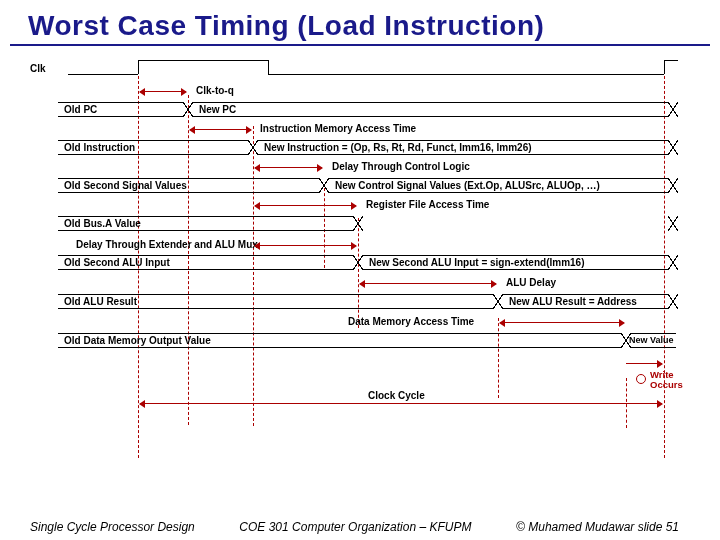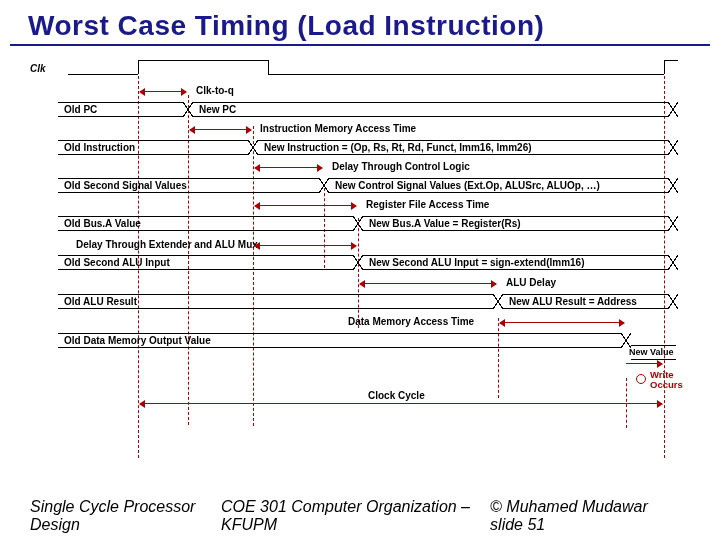--- a/index.html
+++ b/index.html
@@ -98,21 +98,21 @@
     position:absolute;
     border: 1.5px solid #000;
   }
   .footer {
     position: absolute;
     bottom: 6px;
     left: 0; right: 11px;
     display: flex;
     justify-content: space-between;
     padding: 0 30px;
-    font-size: 16px;
+    font-size: 12px;
     font-style: italic;
     color: #000;
   }
   .write-circle {
     position:absolute;
     width:10px; height:10px;
     border:1.5px solid #a00;
     border-radius:50%;
   }
   .write-text {
@@ -132,21 +132,21 @@
 
   <div class="vdash" style="left:110px; top:8px; height:392px;"></div>
   <div class="vdash" style="left:160px; top:37px; height:330px;"></div>
   <div class="vdash" style="left:225px; top:68px; height:300px;"></div>
   <div class="vdash" style="left:296px; top:130px; height:80px;"></div>
   <div class="vdash" style="left:330px; top:160px; height:110px;"></div>
   <div class="vdash" style="left:470px; top:260px; height:80px;"></div>
   <div class="vdash" style="left:598px; top:320px; height:50px;"></div>
   <div class="vdash" style="left:636px; top:8px; height:392px;"></div>
 
-  <div class="row" style="top:2px;font-style:italic;">
+  <div class="row" style="top:2px;">
     <span class="label-left" style="left:2px;">Clk</span>
 
     <div class="clk-path" style="left:40px; top:14px; width:70px; height:0; border-width:1.5px 0 0 0;"></div>
     <div class="clk-path" style="left:110px; top:0; width:0; height:14px; border-width:0 0 0 1.5px;"></div>
     <div class="clk-path" style="left:110px; top:0; width:130px; height:0; border-width:1.5px 0 0 0;"></div>
     <div class="clk-path" style="left:240px; top:0; width:0; height:14px; border-width:0 0 0 1.5px;"></div>
     <div class="clk-path" style="left:240px; top:14px; width:396px; height:0; border-width:1.5px 0 0 0;"></div>
     <div class="clk-path" style="left:636px; top:0; width:0; height:14px; border-width:0 0 0 1.5px;"></div>
     <div class="clk-path" style="left:636px; top:0; width:14px; height:0; border-width:1.5px 0 0 0;"></div>
   </div>
@@ -194,23 +194,20 @@
   </div>
 
   <div class="arrow-h" style="left:227px; top:147px; width:101px;"></div>
   <span class="arrow-lbl" style="left:338px; top:141px;">Register File Access Time</span>
 
   <div class="row" style="top:158px;">
     <div class="bus" style="left:30px; width:295px;">
       <span class="txt">Old Bus.A Value</span>
     </div>
     <div class="xcross" style="left:325px;"></div>
-    <div class="bus" style="left:335px; width:305px;">
-      <span class="txt">New Bus.A Value = Register(Rs)</span>
-    </div>
     <div class="xcross" style="left:640px;"></div>
   </div>
 
   <span class="arrow-lbl" style="left:48px; top:181px;">Delay Through Extender and ALU Mux</span>
   <div class="arrow-h" style="left:227px; top:187px; width:101px;"></div>
 
   <div class="row" style="top:197px;">
     <div class="bus" style="left:30px; width:295px;">
       <span class="txt">Old Second ALU Input</span>
     </div>
@@ -236,21 +233,21 @@
   </div>
 
   <div class="arrow-h" style="left:472px; top:264px; width:124px;"></div>
   <span class="arrow-lbl" style="left:320px; top:258px;">Data Memory Access Time</span>
 
   <div class="row" style="top:275px;">
     <div class="bus" style="left:30px; width:563px;">
       <span class="txt">Old Data Memory Output Value</span>
     </div>
     <div class="xcross" style="left:593px;"></div>
-    <div class="bus" style="left:603px; width:45px;margin-top:12px;">
+    <div class="bus" style="left:603px; width:45px;">
       <span class="txt" style="left:-2px; font-size:9px;">New Value</span>
     </div>
   </div>
 
   <div class="arrow-h single-r" style="left:598px; top:305px; width:36px;"></div>
 
   <div class="write-circle" style="left:608px; top:316px;"></div>
   <span class="write-text" style="left:622px; top:312px;">Write<br>Occurs</span>
 
   <div class="arrow-h" style="left:112px; top:345px; width:522px;"></div>

